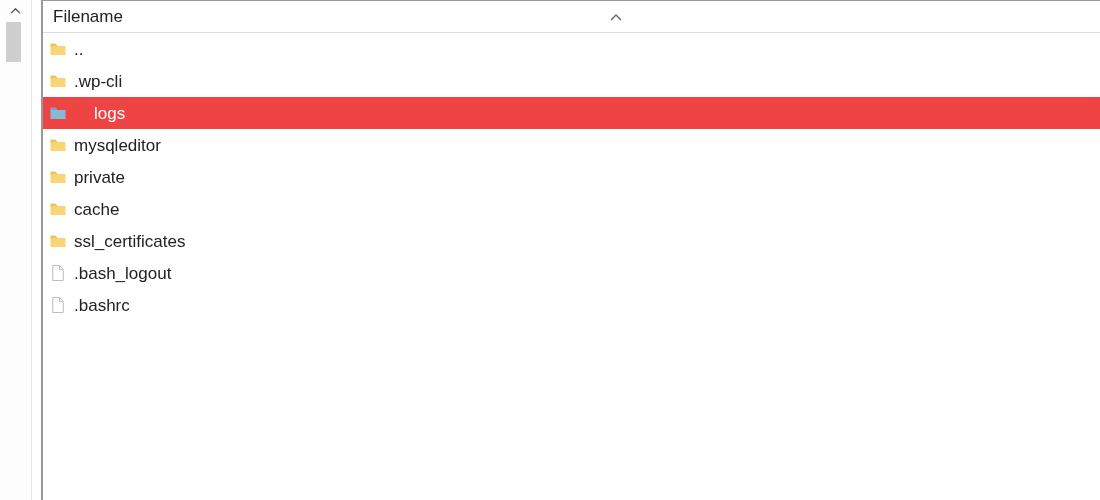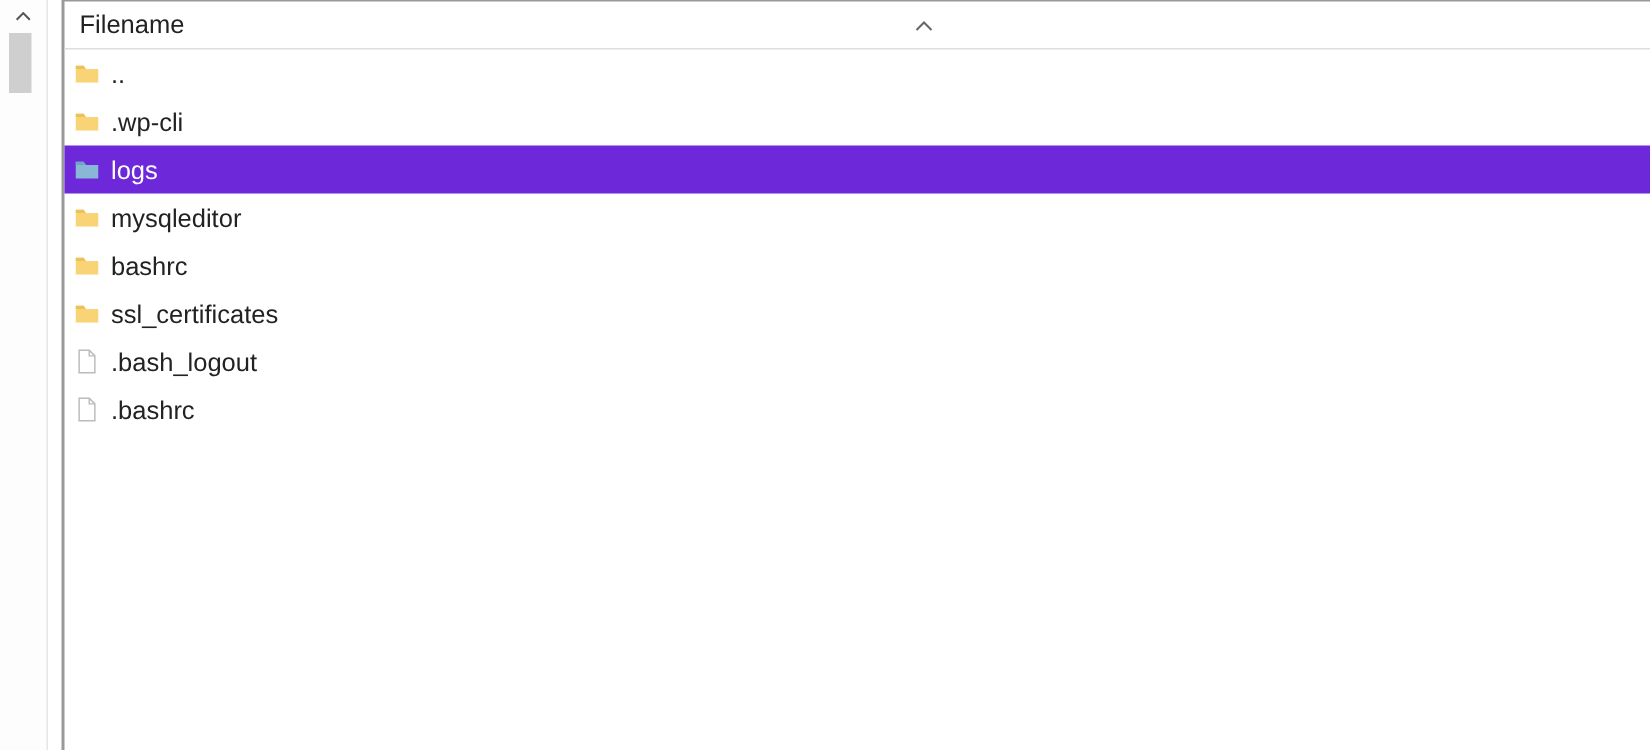--- a/index.html
+++ b/index.html
@@ -9,21 +9,21 @@
     .scroll-up { position: absolute; top: 2px; left: 0; right: 0; height: 16px; display: flex; align-items: center; justify-content: center; cursor: pointer; }
     .scroll-up svg { width: 11px; height: 7px; }
     .scroll-thumb { position: absolute; top: 22px; left: 6px; width: 15px; height: 40px; background: #cfcfcf; border-radius: 0; cursor: pointer; }
     .panel { flex: 0 0 10px; height: 100%; background: #fff; border-right: 1px solid #999; }
     .main { flex: 1 1 auto; height: 100%; border-left: 1px solid #999; border-top: 1px solid #999; }
     .header-row { display: flex; align-items: center; height: 32px; border-bottom: 1px solid #ddd; }
     .header-cell { padding: 4px 10px; font-size: 17px; color: #222; }
     .sort-indicator { margin: 0 auto; display:flex; align-items:center; justify-content:center; width:20px; }
     .list { }
     .row { display: flex; align-items: center; height: 32px; padding: 0 6px; cursor: default; }
-    .row.selected { background: #6d28d9; color: #fff; }
+    .row.selected { background: #ef4444; color: #fff; gap: 20px; }
     .icon { width: 18px; height: 18px; margin-right: 7px; flex: 0 0 auto; display:inline-flex; align-items:center; justify-content:center; }
     .name { font-size: 17px; line-height: 1; white-space: nowrap; }
     .row.selected .name { color:#fff; }
   </style>
 </head>
 <body>
 
 <div class="layout">
   <div class="left-scroll">
     <div class="scroll-up">
@@ -80,21 +80,30 @@
           </span>
           <span class="name">mysqleditor</span>
         </div>
         <div class="row">
           <span class="icon">
             <svg viewBox="0 0 24 24" width="18" height="18">
               <path d="M2 5 h7 l2 3 h11 v12 h-20 z" fill="#f8d477"></path>
               <path d="M2 5 h7 l2 3 h-9 z" fill="#eec155"></path>
             </svg>
           </span>
-          <span class="name">bashrc</span>
+          <span class="name">private</span>
+        </div>
+        <div class="row">
+          <span class="icon">
+            <svg viewBox="0 0 24 24" width="18" height="18">
+              <path d="M2 5 h7 l2 3 h11 v12 h-20 z" fill="#f8d477"></path>
+              <path d="M2 5 h7 l2 3 h-9 z" fill="#eec155"></path>
+            </svg>
+          </span>
+          <span class="name">cache</span>
         </div>
         <div class="row">
           <span class="icon">
             <svg viewBox="0 0 24 24" width="18" height="18">
               <path d="M2 5 h7 l2 3 h11 v12 h-20 z" fill="#f8d477"></path>
               <path d="M2 5 h7 l2 3 h-9 z" fill="#eec155"></path>
             </svg>
           </span>
           <span class="name">ssl_certificates</span>
         </div>

